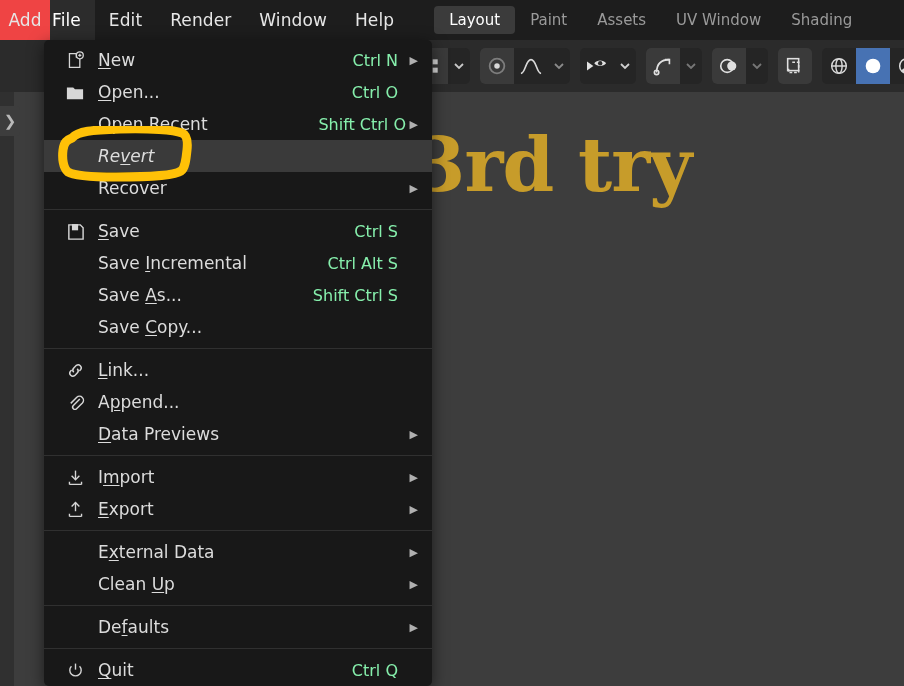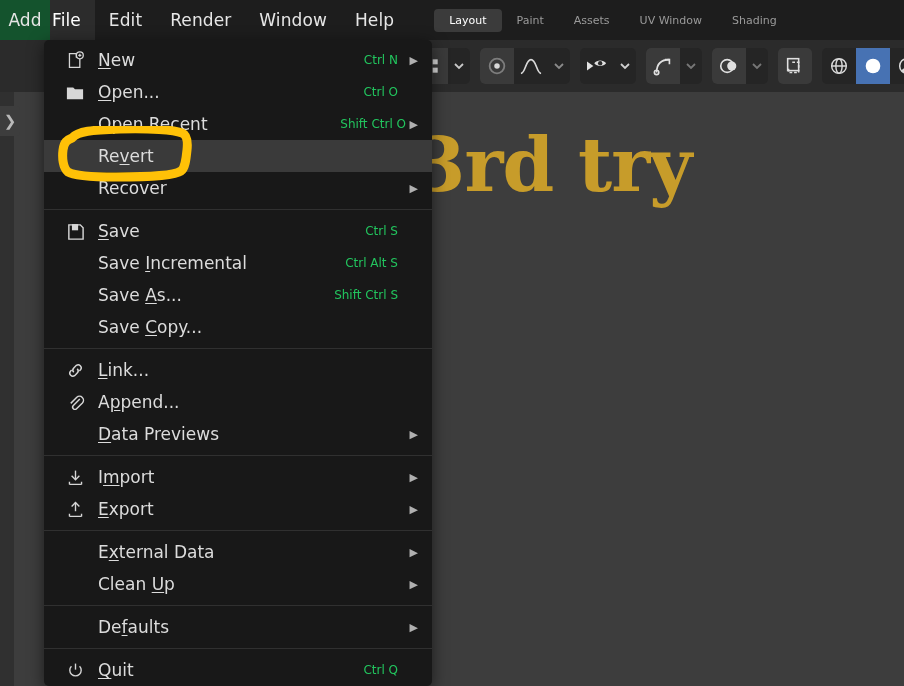--- a/index.html
+++ b/index.html
@@ -19,32 +19,32 @@
   .blender-logo { width:38px; height:40px; display:flex; align-items:center; justify-content:center; }
   .menubar { display:flex; align-items:stretch; height:40px; }
   .menu-btn {
     display:flex; align-items:center; padding:0 14px; height:40px;
     color:#e6e6e6; font-size:17px; letter-spacing:.1px; white-space:nowrap;
   }
   .menu-btn.active { background:#2c2c2c; color:#ffffff; }
 
   .tabs { display:flex; align-items:center; height:40px; margin-left:26px; }
   .tab {
-    padding:5px 15px; font-size:11px; color:#9a9a9a; border-radius:4px; white-space:nowrap;
+    padding:5px 15px; font-size:15px; color:#9a9a9a; border-radius:4px; white-space:nowrap;
   }
   .tab.active { background:#3b3b3b; color:#ffffff; }
 
   
   .secondrow {
     position:absolute; left:0; top:40px; width:904px; height:52px;
     background:#2b2b2b;
   }
   .addmenu {
     position:absolute; left:0; top:0; width:50px; height:40px;
-    background:#14532d; color:#e6e6e6; font-size:17px;
+    background:#ef4444; color:#e6e6e6; font-size:17px;
     display:flex; align-items:center; justify-content:center; overflow:hidden;
   }
   .tool-strip {
     position:absolute; left:380px; top:46px; height:40px;
     display:flex; align-items:center; gap:0px;
   }
   .grp { display:flex; align-items:center; background:#252525; border-radius:5px; height:36px; margin-right:10px; overflow:hidden;}
   .ic { width:34px; height:36px; display:flex; align-items:center; justify-content:center; }
   .ic.on { background:#4772b3; }
   .ic.sel { background:#3a3a3a; }
@@ -76,25 +76,25 @@
   .dropdown {
     position:absolute; left:44px; top:40px; width:388px; height:646px;
     background:#181818; border-radius:5px;
     box-shadow:0 4px 16px rgba(0,0,0,.55);
     padding-top:4px;
   }
   .mi {
     position:relative; height:32px; display:flex; align-items:center;
     color:#dcdcdc; font-size:17px; padding-left:54px;
   }
-  .mi.hl { background:#3a3a3a; }
+  .mi.hl { background:#3a3a3a;font-style:italic; }
   .mi .ico { position:absolute; left:16px; top:0; height:32px; width:30px; display:flex; align-items:center; justify-content:center; }
   .mi .lbl { white-space:nowrap; }
   .mi .lbl u { text-decoration:underline; text-underline-offset:2px; }
-  .mi .acc { position:absolute; right:34px; color:#22c55e; font-size:12px; white-space:nowrap; }
+  .mi .acc { position:absolute; right:34px; color:#86efac; font-size:16px; white-space:nowrap; }
   .mi .acc.wide { right:26px; }
   .mi .arr { position:absolute; right:14px; color:#b0b0b0; font-size:11px; }
   .sep { height:1px; background:#303030; margin:5px 0; }
 
   
   .annot { position:absolute; left:58px; top:126px; pointer-events:none; }
 </style>
 </head>
 <body>
 

